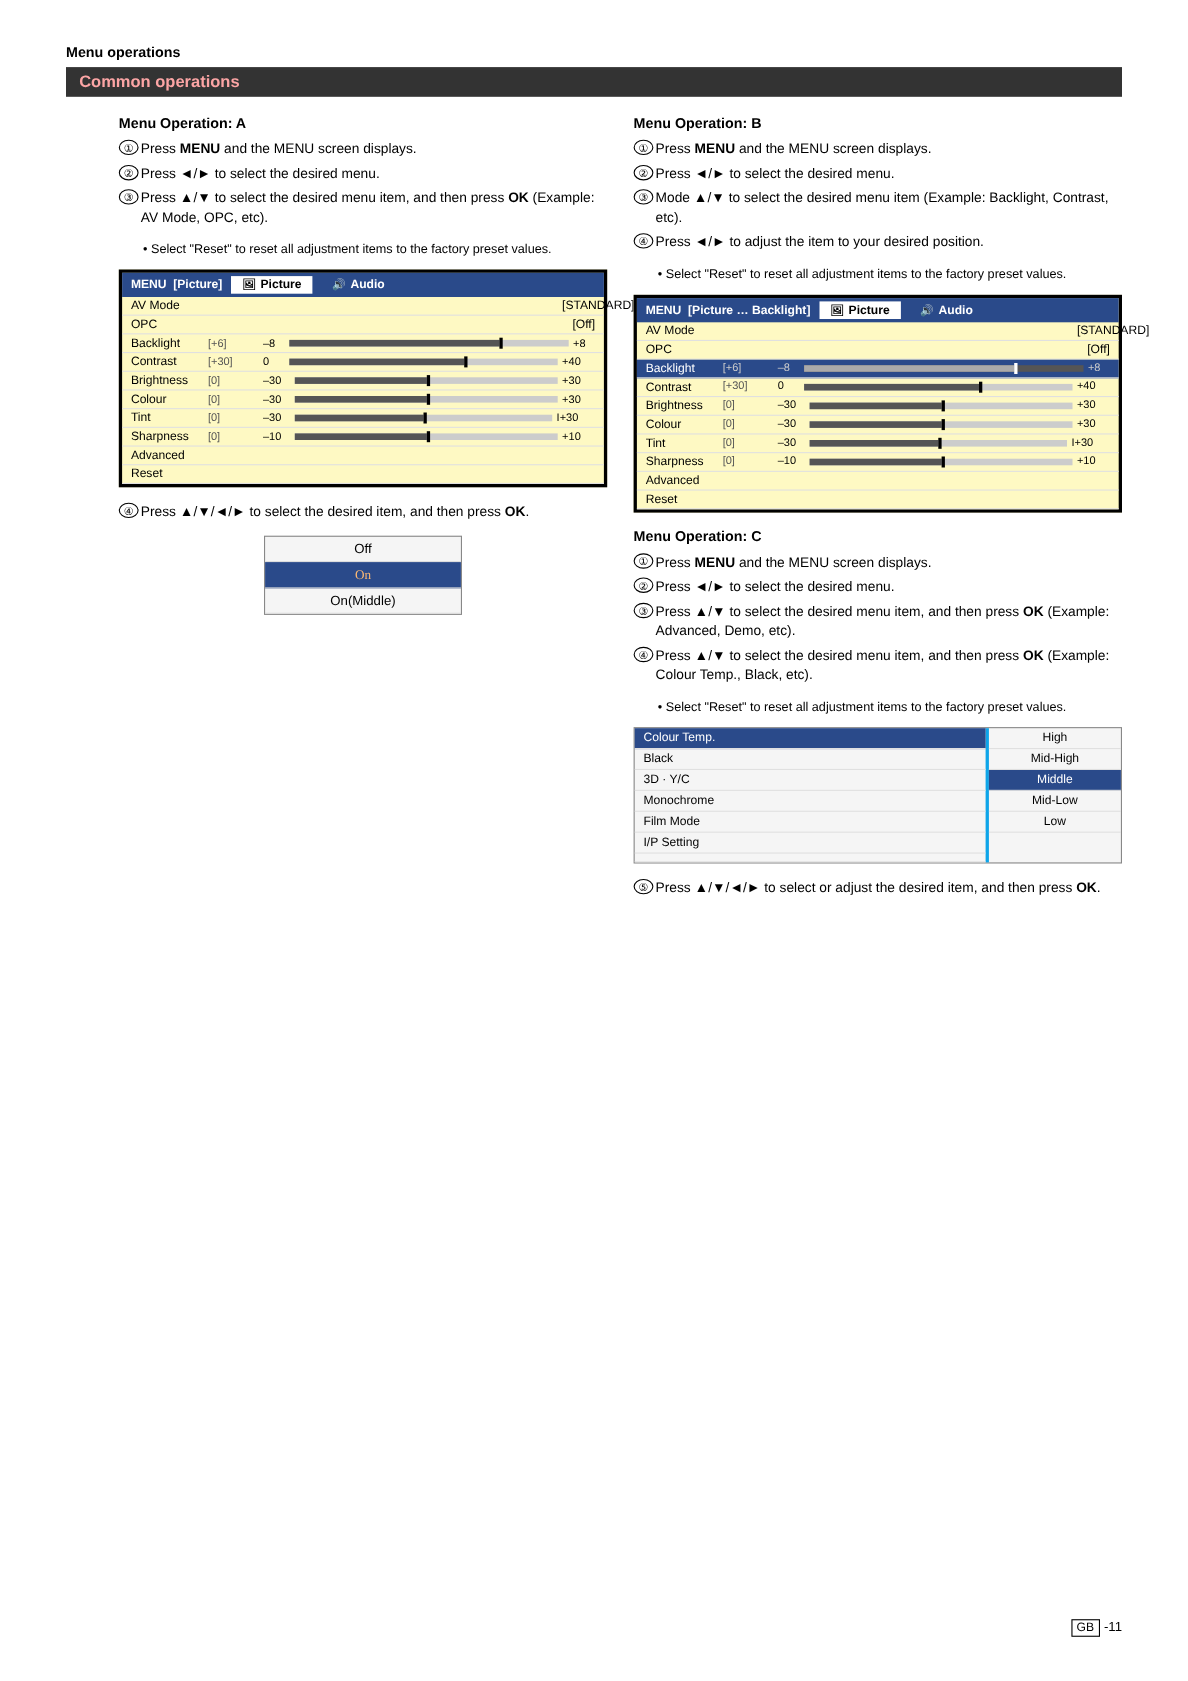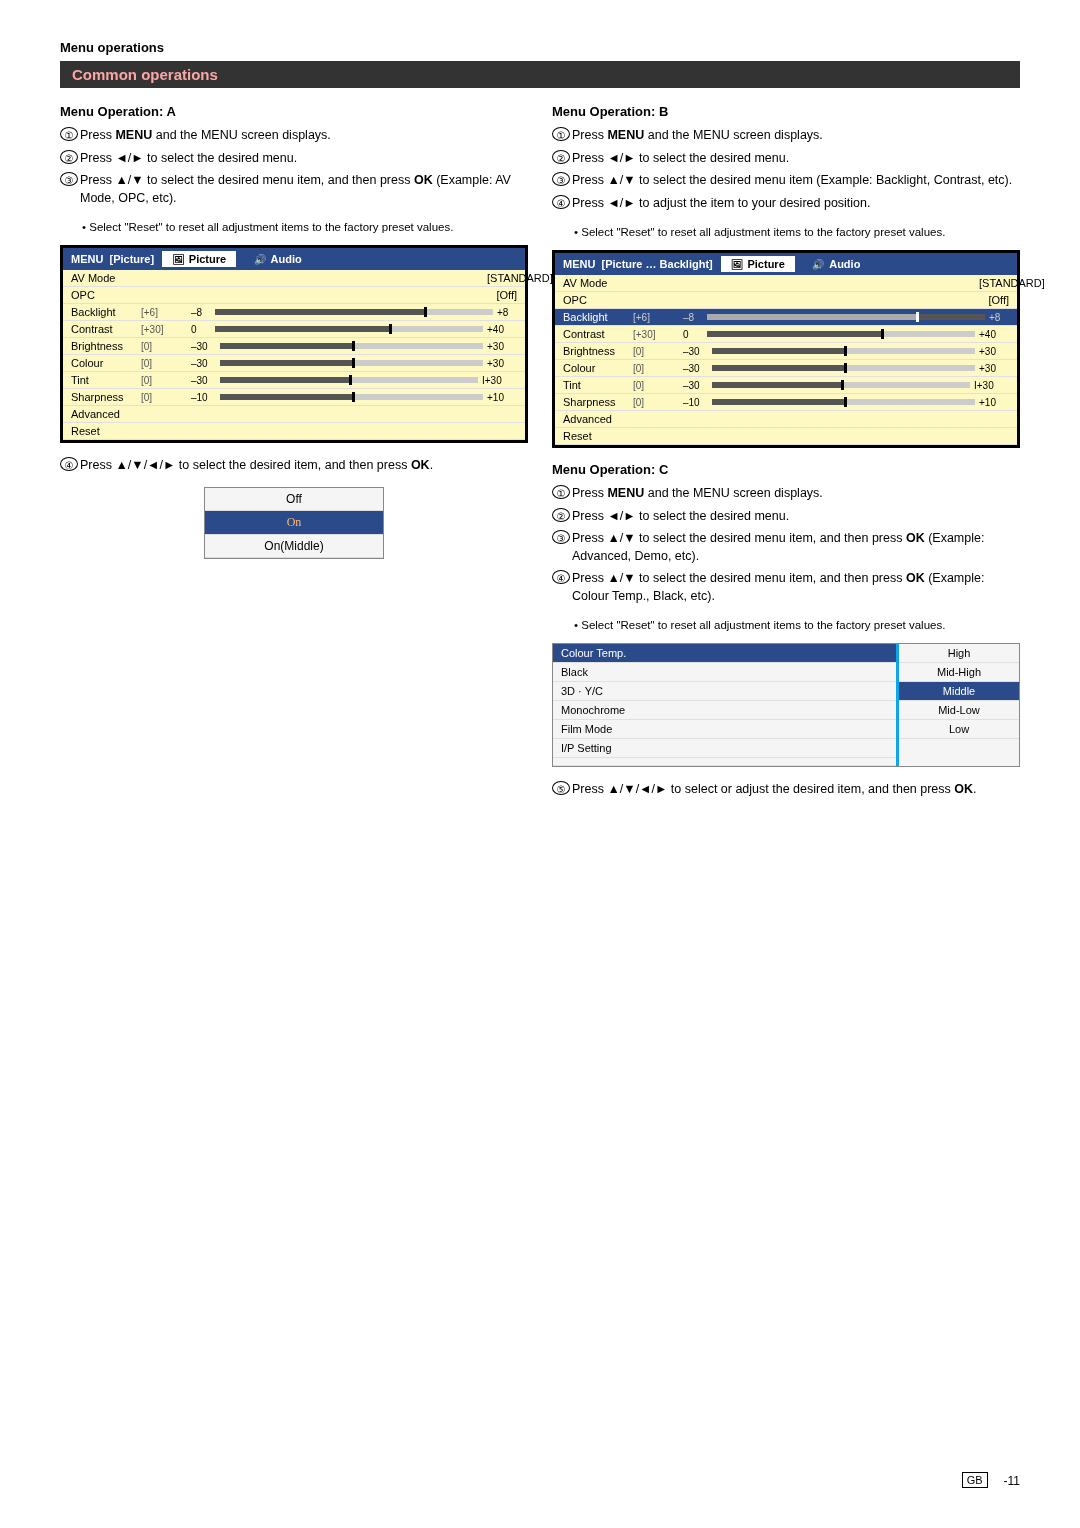--- a/index.html
+++ b/index.html
@@ -24,20 +24,21 @@
       color: #fca5a5;
       font-size: 15px;
       font-weight: bold;
       padding: 5px 12px;
       margin-bottom: 16px;
     }
 
     .two-col {
       display: flex;
       gap: 24px;
+      margin-left: 48px;
     }
 
     .col-left, .col-right {
       flex: 1;
     }
 
     .section-title {
       font-weight: bold;
       font-size: 13px;
       margin-bottom: 8px;
@@ -232,22 +233,22 @@
       background: #2a4a8a;
       color: #fff;
     }
 
     .page-footer {
       position: absolute;
       bottom: 40px;
       right: 60px;
       font-size: 12px;
       display: flex;
-      align-items: flex-end;
-      gap: 16px;
+      align-items: flex-start;
+      gap: 4px;
     }
 
     .page-footer .gb-badge {
       border: 1px solid #000;
       padding: 1px 4px;
       font-size: 11px;
     }
 
     .circle-num {
       display: inline-block;
@@ -399,21 +400,21 @@
       <li>
         <span class="step-num circle-num">①</span>
         <span class="step-text">Press <b>MENU</b> and the MENU screen displays.</span>
       </li>
       <li>
         <span class="step-num circle-num">②</span>
         <span class="step-text">Press ◄/► to select the desired menu.</span>
       </li>
       <li>
         <span class="step-num circle-num">③</span>
-        <span class="step-text">Press ▲/▼ to select the desired menu item (Example: Backlight, Contrast, etc).</span>
+        <span class="step-text">Mode ▲/▼ to select the desired menu item (Example: Backlight, Contrast, etc).</span>
       </li>
       <li>
         <span class="step-num circle-num">④</span>
         <span class="step-text">Press ◄/► to adjust the item to your desired position.</span>
       </li>
     </ol>
     <div class="bullet-note">• Select "Reset" to reset all adjustment items to the factory preset values.</div>
 
     <div class="menu-screen">
       <div class="menu-screen-header">

